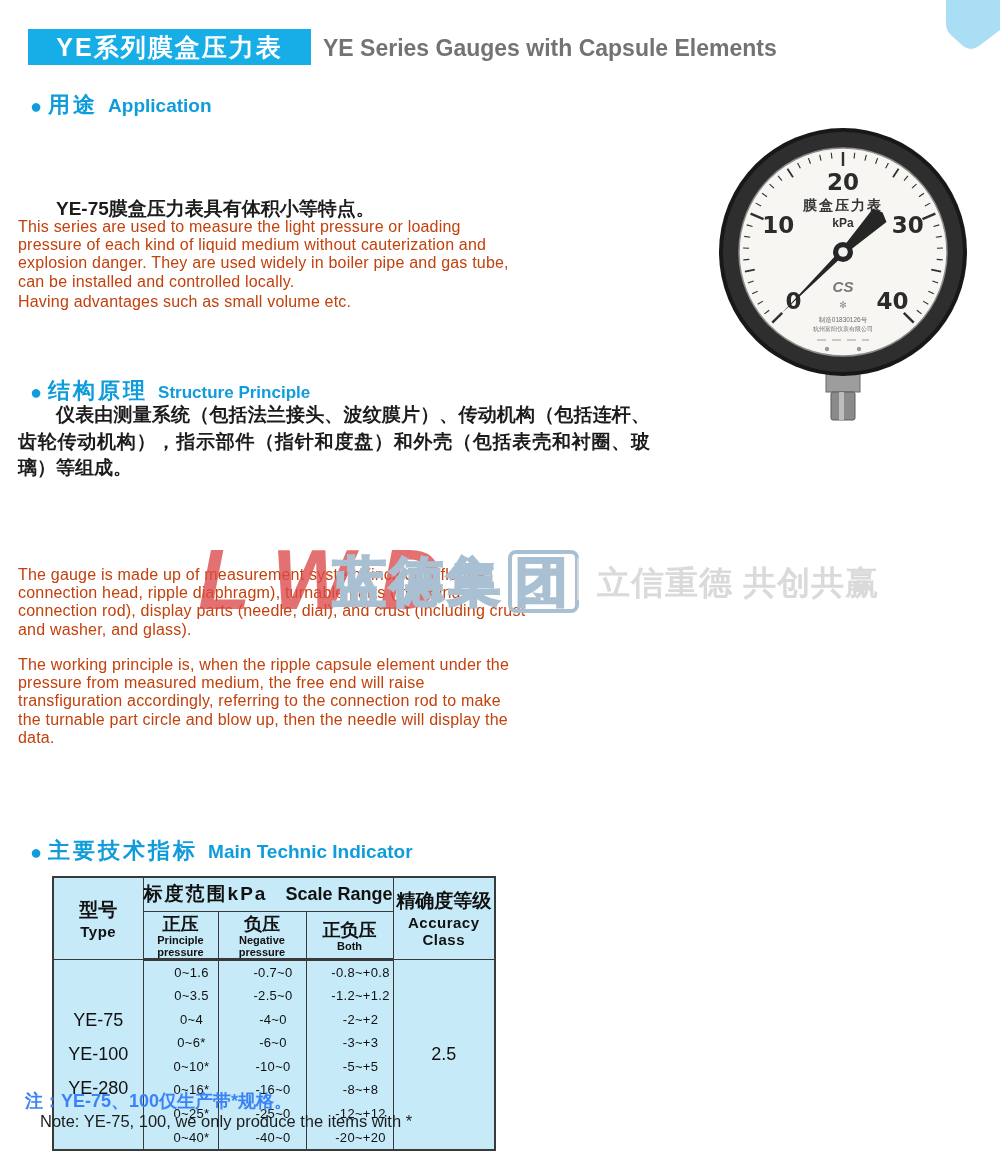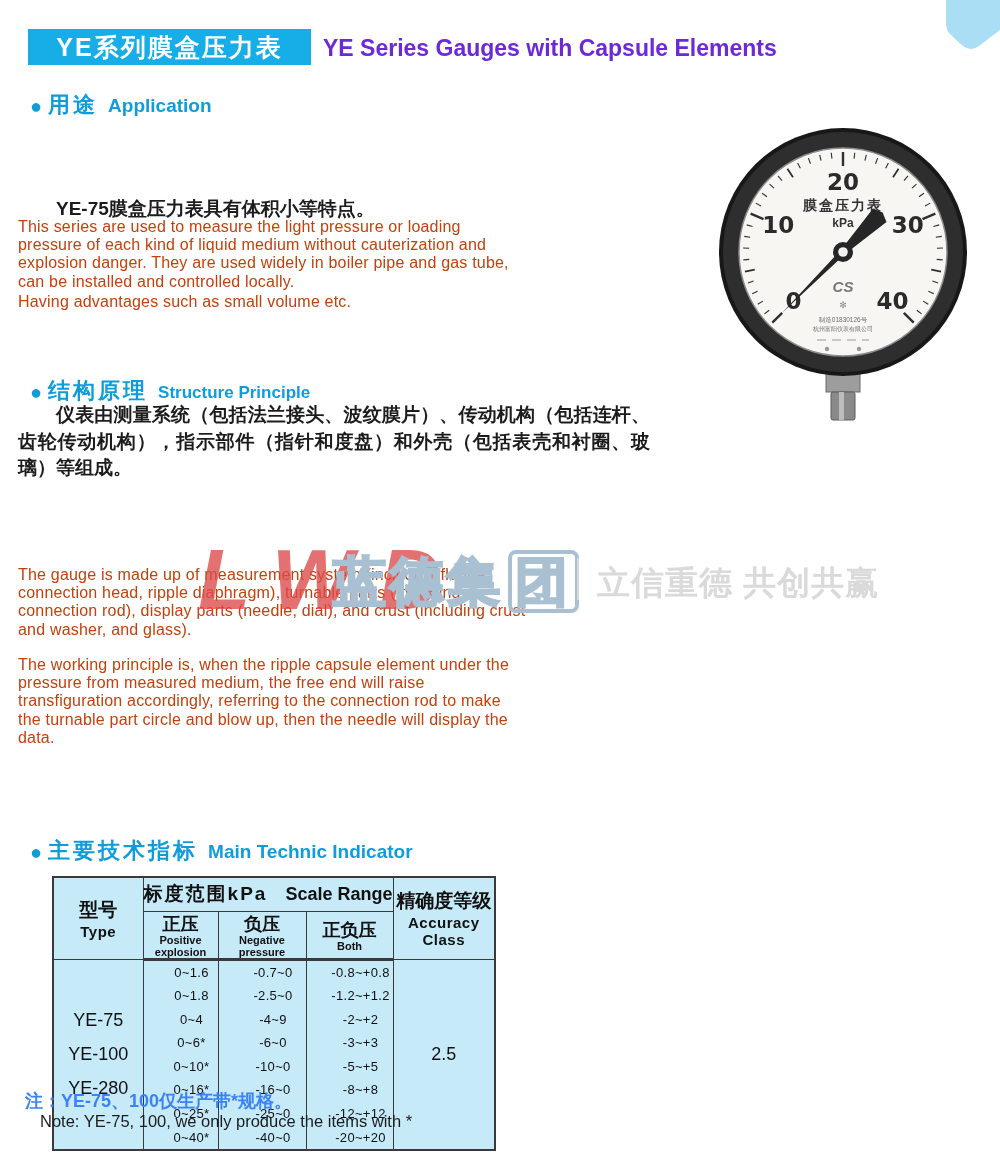--- a/index.html
+++ b/index.html
@@ -9,21 +9,21 @@
     position:relative; width:1000px; height:1155px; background:#fff; overflow:hidden;padding-left:33px;
   }
 
   
   .title-box {
     position:absolute; left:28px; top:29px; width:283px; height:36px;
     background:#17aee8; display:flex; align-items:center; justify-content:center;
   }
   .title-box span { color:#fff; font-size:25px; font-weight:bold; letter-spacing:2px; }
   .title-en {
-    position:absolute; left:323px; top:35px; font-size:23px; font-weight:bold; color:#6d28d9;
+    position:absolute; left:323px; top:35px; font-size:23px; font-weight:bold; color:#737373;
   }
   .corner-shape { position:absolute; right:0px; top:0px; }
 
   
   .sec-head { position:absolute; left:30px; display:flex; align-items:baseline; color:#0f9cdb; }
   .sec-head .bullet { font-size:20px; margin-right:6px; position:relative; top:1px; color:#0f9cdb; }
   .sec-head .cn { font-size:22px; font-weight:bold; letter-spacing:3px; }
   .sec-head .en { font-size:19px; font-weight:bold; margin-left:10px; }
 
   
@@ -214,51 +214,51 @@
           </div>
         </td>
         <td class="hdr" rowspan="2" style="width:102px;">
           <div>精确度等级</div>
           <div class="en-sub">Accuracy Class</div>
         </td>
       </tr>
       <tr>
         <td class="subhdr" style="width:75px; height:32px;">
           <span>正压</span>
-          <span class="tiny">Positive explosion</span>
+          <span class="tiny">Principle pressure</span>
         </td>
         <td class="subhdr" style="width:88px;">
           <span>负压</span>
           <span class="tiny">Negative  pressure</span>
         </td>
         <td class="subhdr" style="width:87px;">
           <span>正负压</span>
           <span class="tiny">Both</span>
         </td>
       </tr>
       <tr style="height:136px;">
         <td class="typecol">
               <div>YE-75</div>
               <div>YE-100</div>
               <div>YE-280</div>
             </td>
         <td class="vals">
               <div>0~1.6</div>
-              <div>0~1.8</div>
+              <div>0~3.5</div>
               <div>0~4</div>
               <div>0~6*</div>
               <div>0~10*</div>
               <div>0~16*</div>
               <div>0~25*</div>
               <div>0~40*</div>
             </td>
         <td class="vals">
               <div>-0.7~0</div>
               <div>-2.5~0</div>
-              <div>-4~9</div>
+              <div>-4~0</div>
               <div>-6~0</div>
               <div>-10~0</div>
               <div>-16~0</div>
               <div>-25~0</div>
               <div>-40~0</div>
             </td>
         <td class="vals">
               <div>-0.8~+0.8</div>
               <div>-1.2~+1.2</div>
               <div>-2~+2</div>

